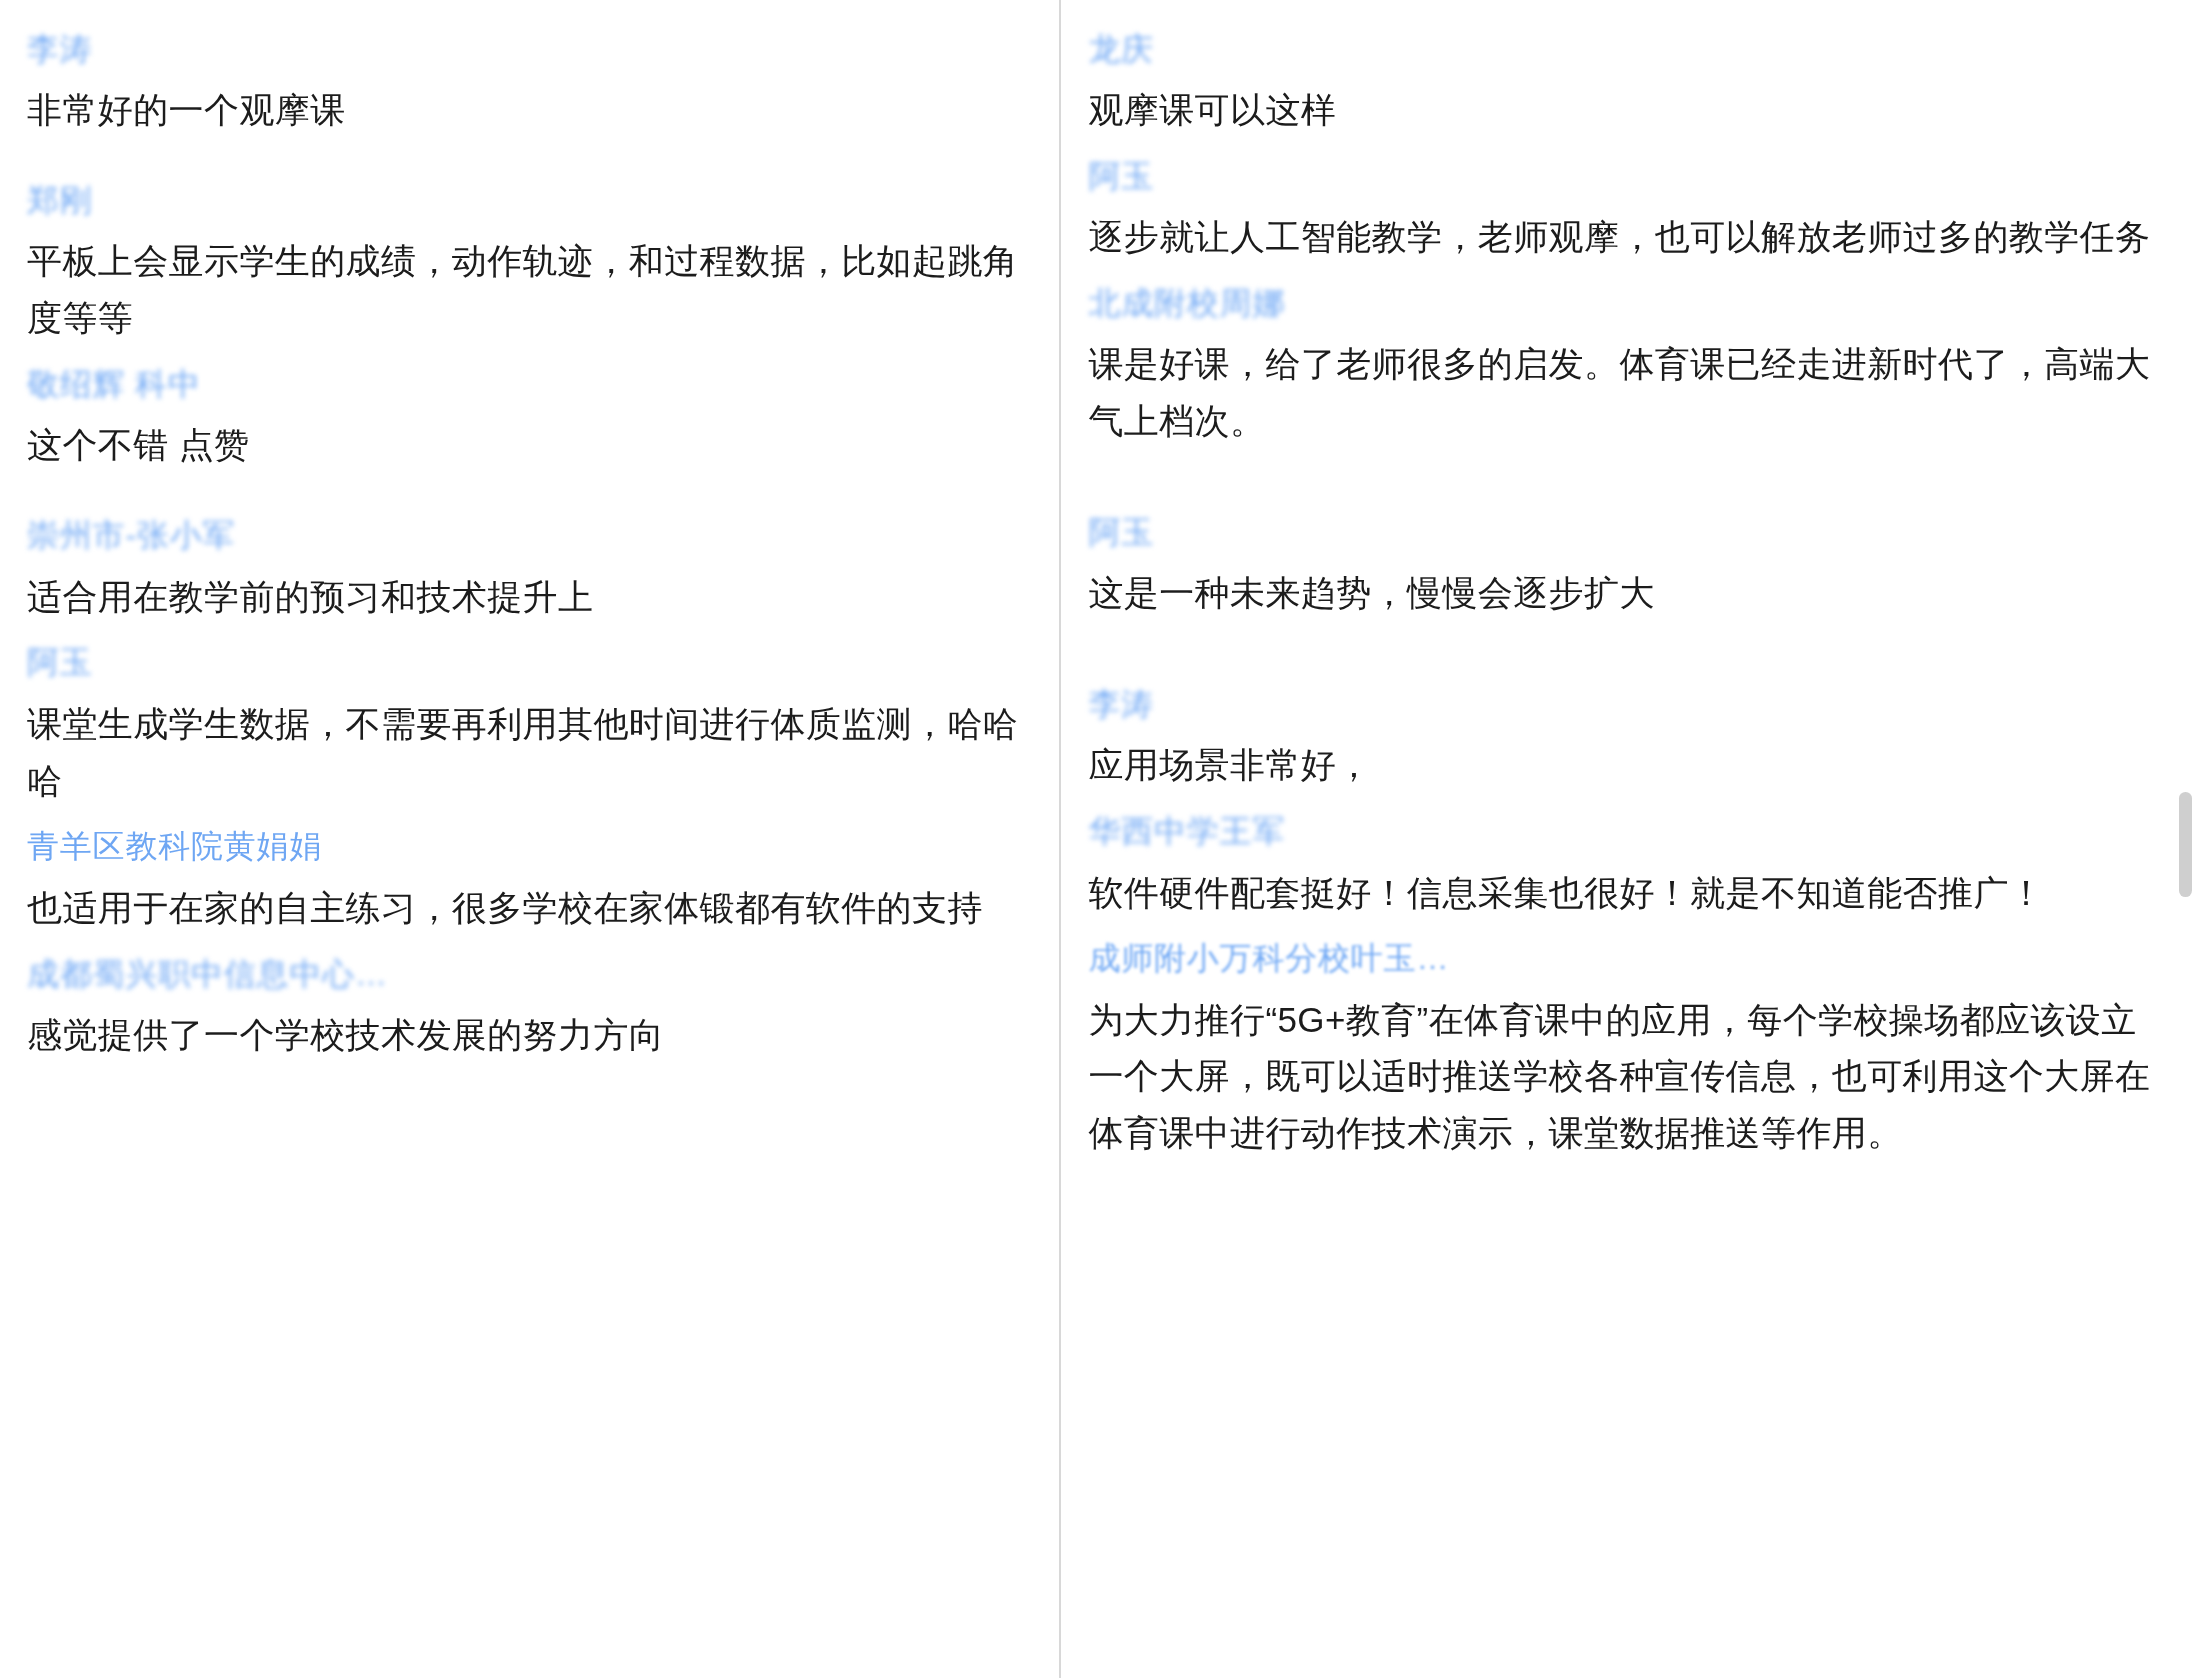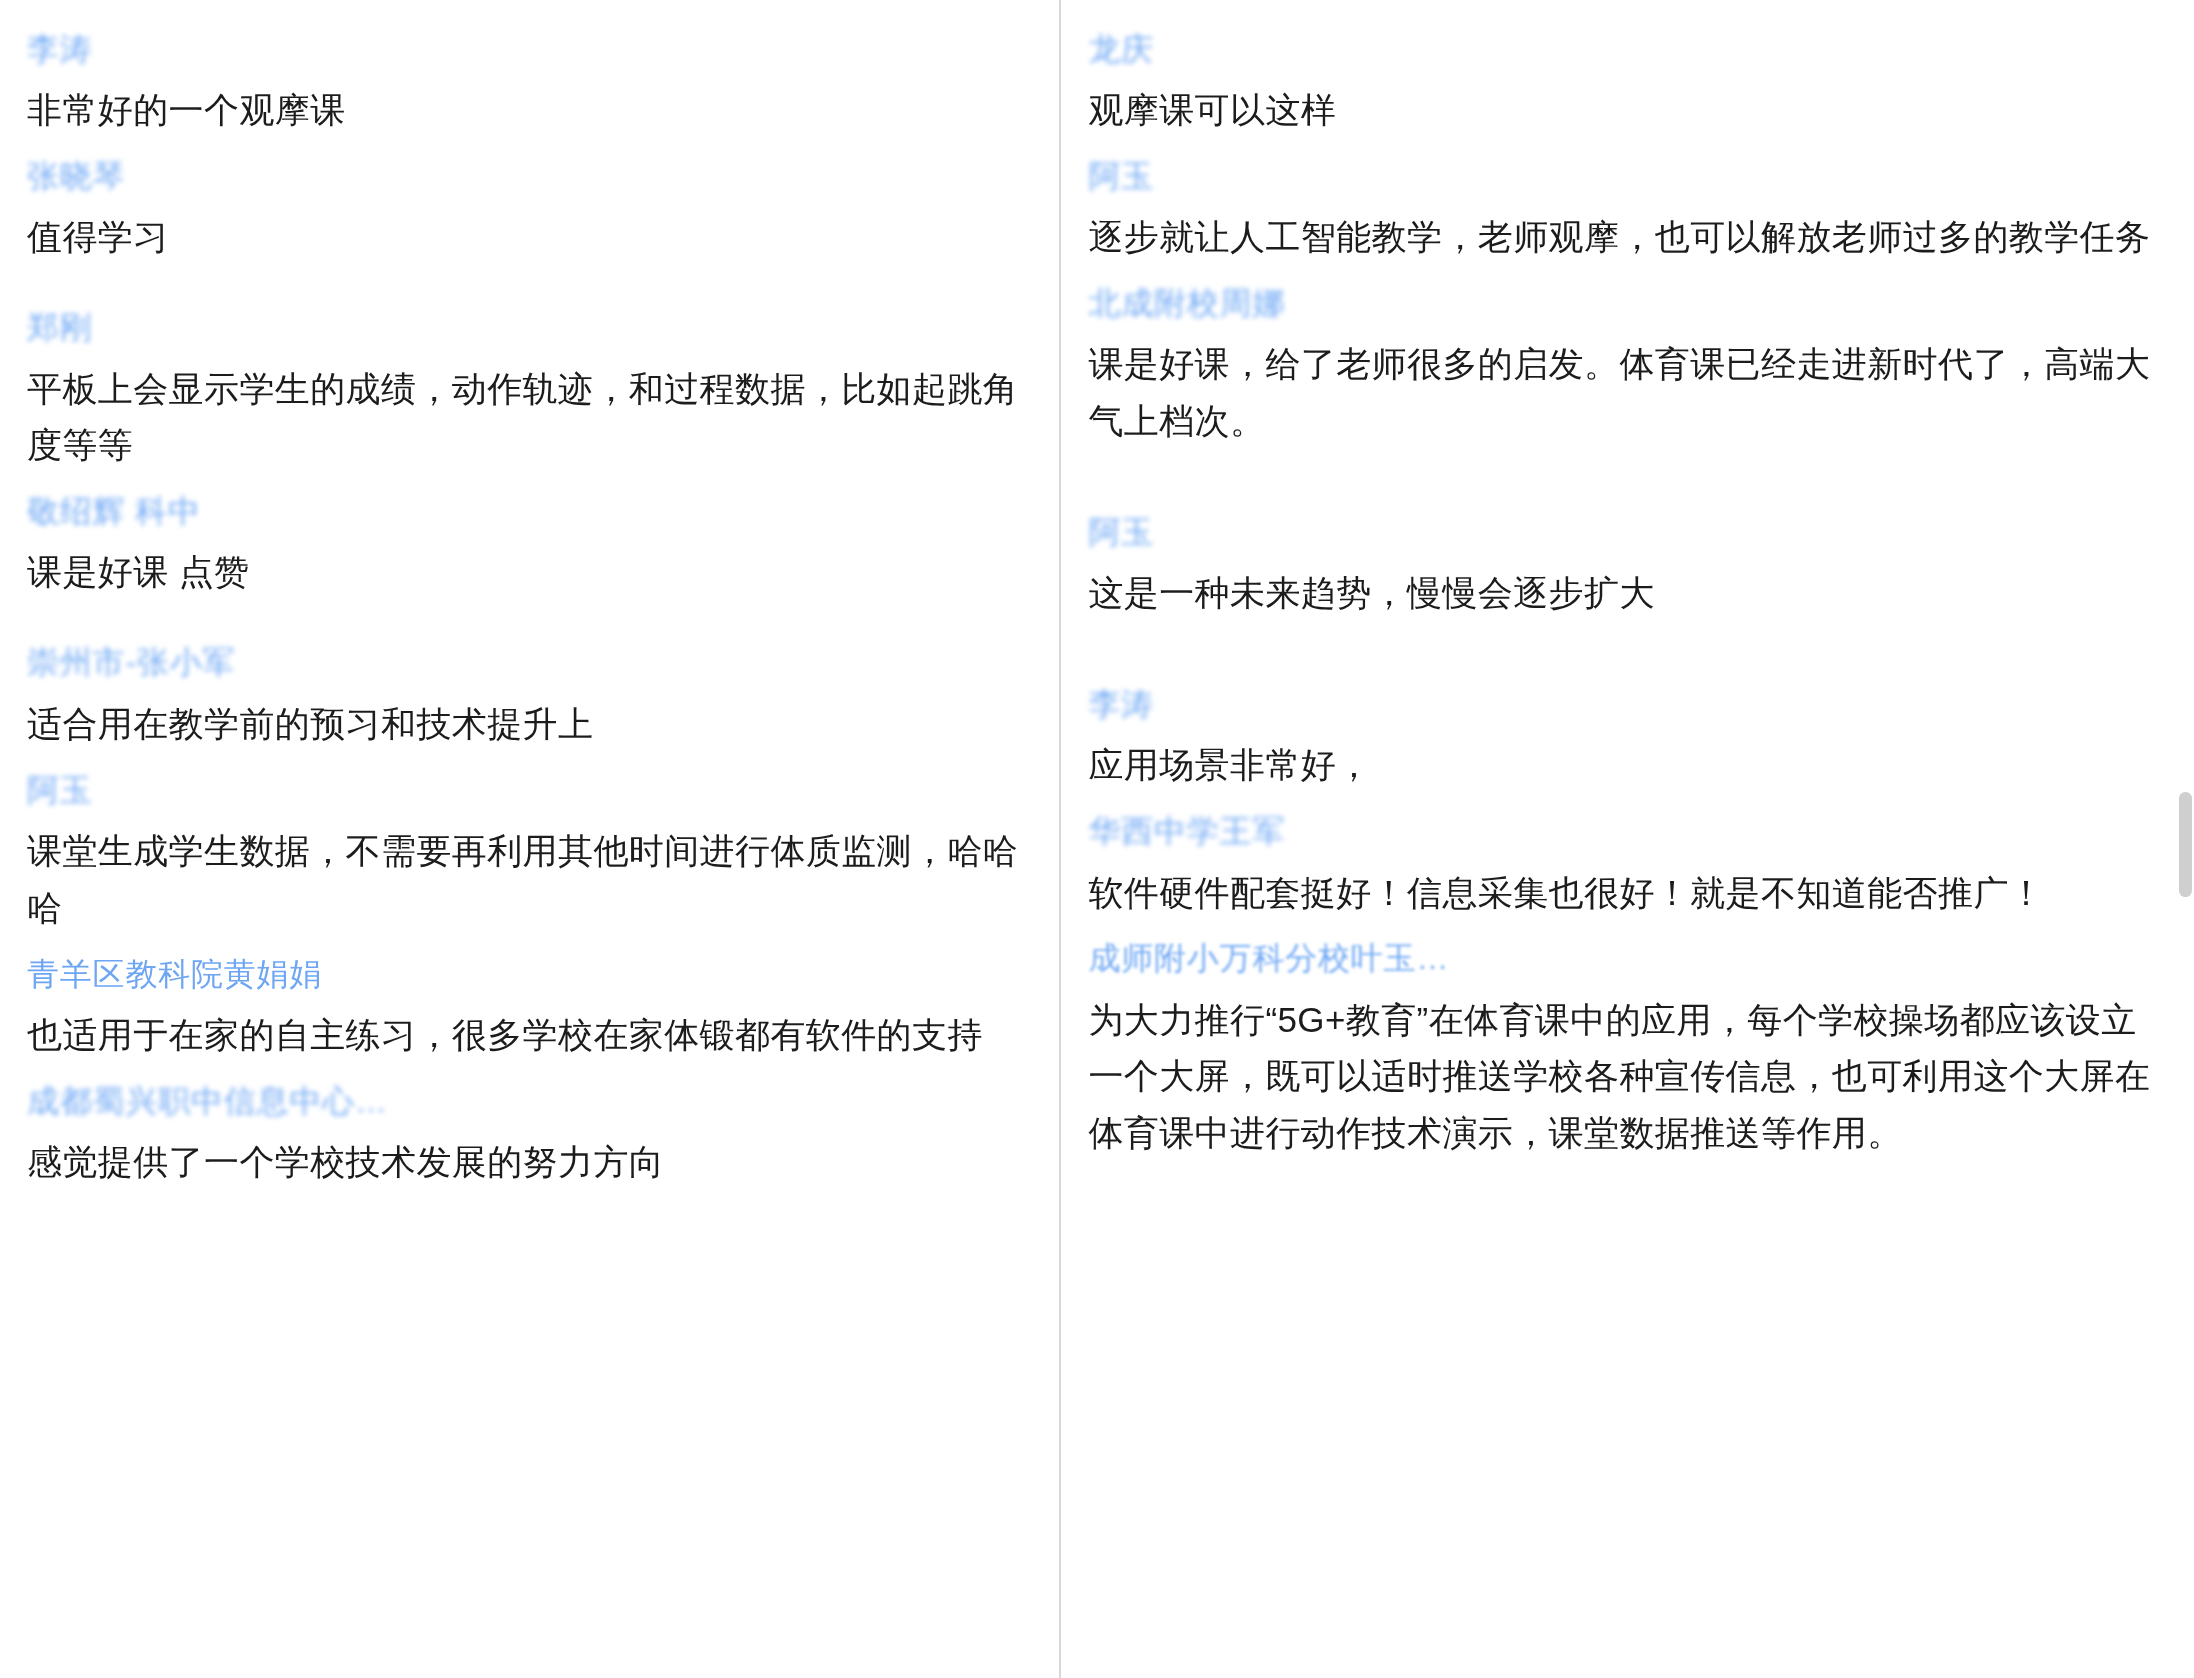--- a/index.html
+++ b/index.html
@@ -100,35 +100,31 @@
 
 <div id="app">
 
   <div class="column column-left">
 
     <div class="comment">
       <div class="author">李涛</div>
       <div class="body-text">非常好的一个观摩课</div>
     </div>
 
-    <div class="comment">
-      <div class="author">张晓琴</div>
-      <div class="body-text">值得学习</div>
-    </div>
 
     <div class="gap-sm"></div>
 
     <div class="comment">
       <div class="author">郑刚</div>
       <div class="body-text">平板上会显示学生的成绩，动作轨迹，和过程数据，比如起跳角度等等</div>
     </div>
 
     <div class="comment">
       <div class="author">敬绍辉 科中</div>
-      <div class="body-text">课是好课 点赞</div>
+      <div class="body-text">这个不错 点赞</div>
     </div>
 
     <div class="gap-sm"></div>
 
     <div class="comment">
       <div class="author">崇州市-张小军</div>
       <div class="body-text">适合用在教学前的预习和技术提升上</div>
     </div>
 
     <div class="comment">

